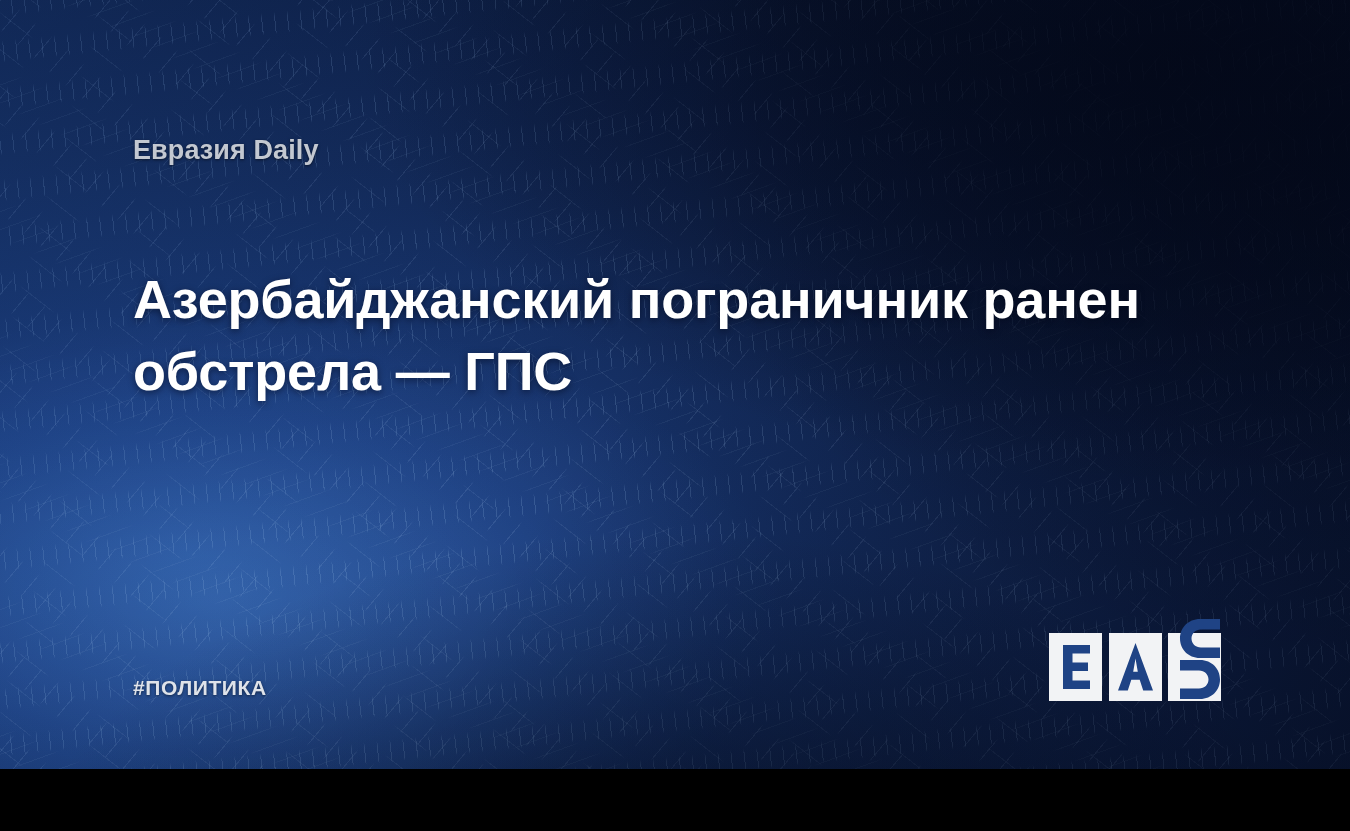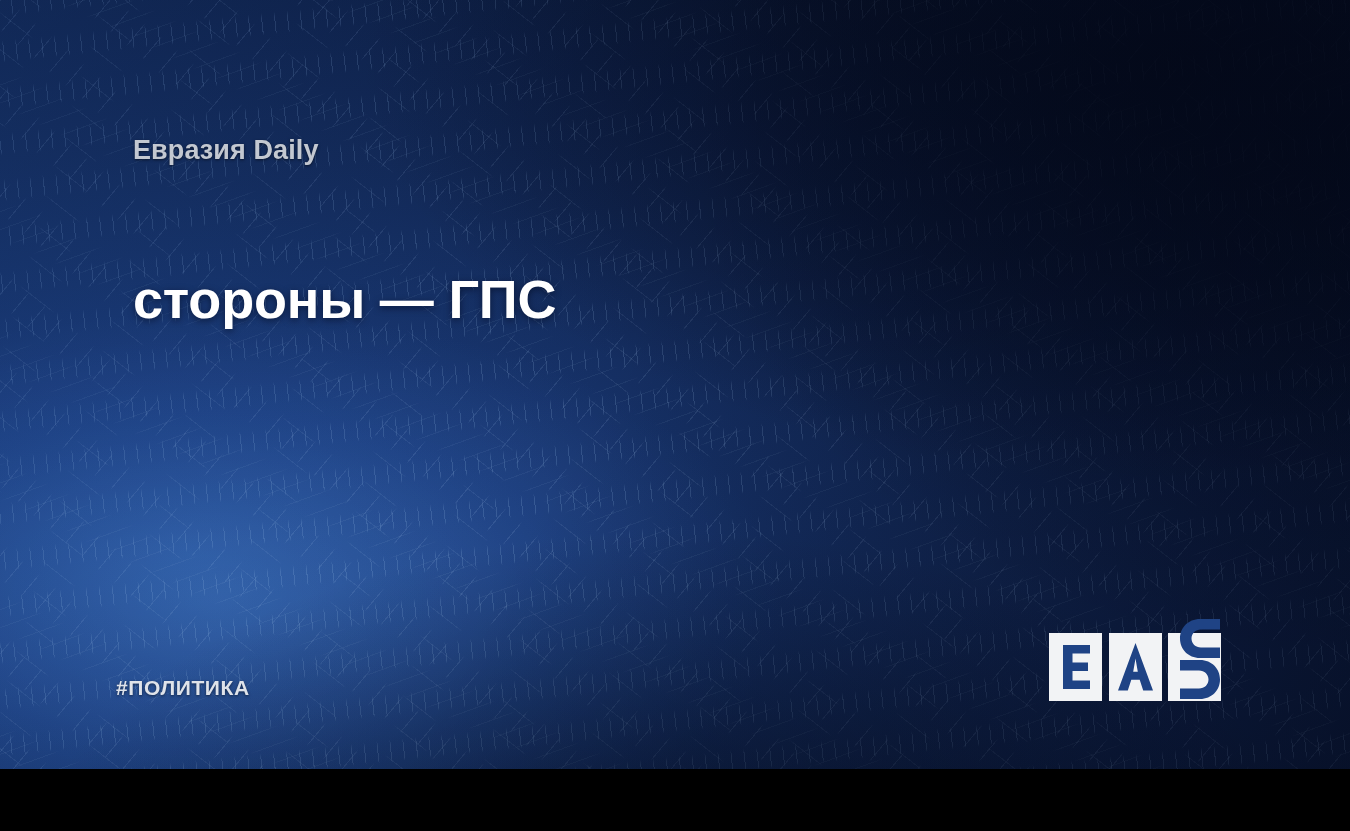--- a/index.html
+++ b/index.html
@@ -147,21 +147,21 @@
     line-height: 72px;
     font-weight: bold;
     color: #ffffff;
     letter-spacing: -0.2px;
     text-shadow: 0 2px 7px rgba(2,8,26,.55);
   }
   #headline .ln { display: block; white-space: nowrap; }
 
   #tag {
     position: absolute;
-    left: 116px;
+    left: 133px;
     top: 676px;
     font-size: 21px;
     font-weight: bold;
     letter-spacing: .6px;
     color: #dfe3ea;
     text-shadow: 0 1px 3px rgba(0,0,0,.5);
     white-space: nowrap;
   }
 
   
@@ -211,21 +211,22 @@
   </div>
   <div class="glow-ll"></div>
   <div class="darken-r"></div>
   <div class="bg-vignette"></div>
 
   <div class="content">
 
     <div id="brand">Евразия Daily</div>
 
     <h1 id="headline">
-      <span class="ln">стороны — ГПС</span>
+      <span class="ln">Азербайджанский пограничник ранен</span>
+      <span class="ln">обстрела — ГПС</span>
     </h1>
 
     <div id="tag">#ПОЛИТИКА</div>
 
     <div id="logo">
 
       <div class="lg-sq s1">
         <svg class="lg-glyph" viewBox="0 0 53 68">
           <path d="M14 12 H41 V20.5 H23.5 V29.5 H39 V38 H23.5 V47.5 H41 V56 H14 Z" fill="#1f4385"></path>
         </svg>

